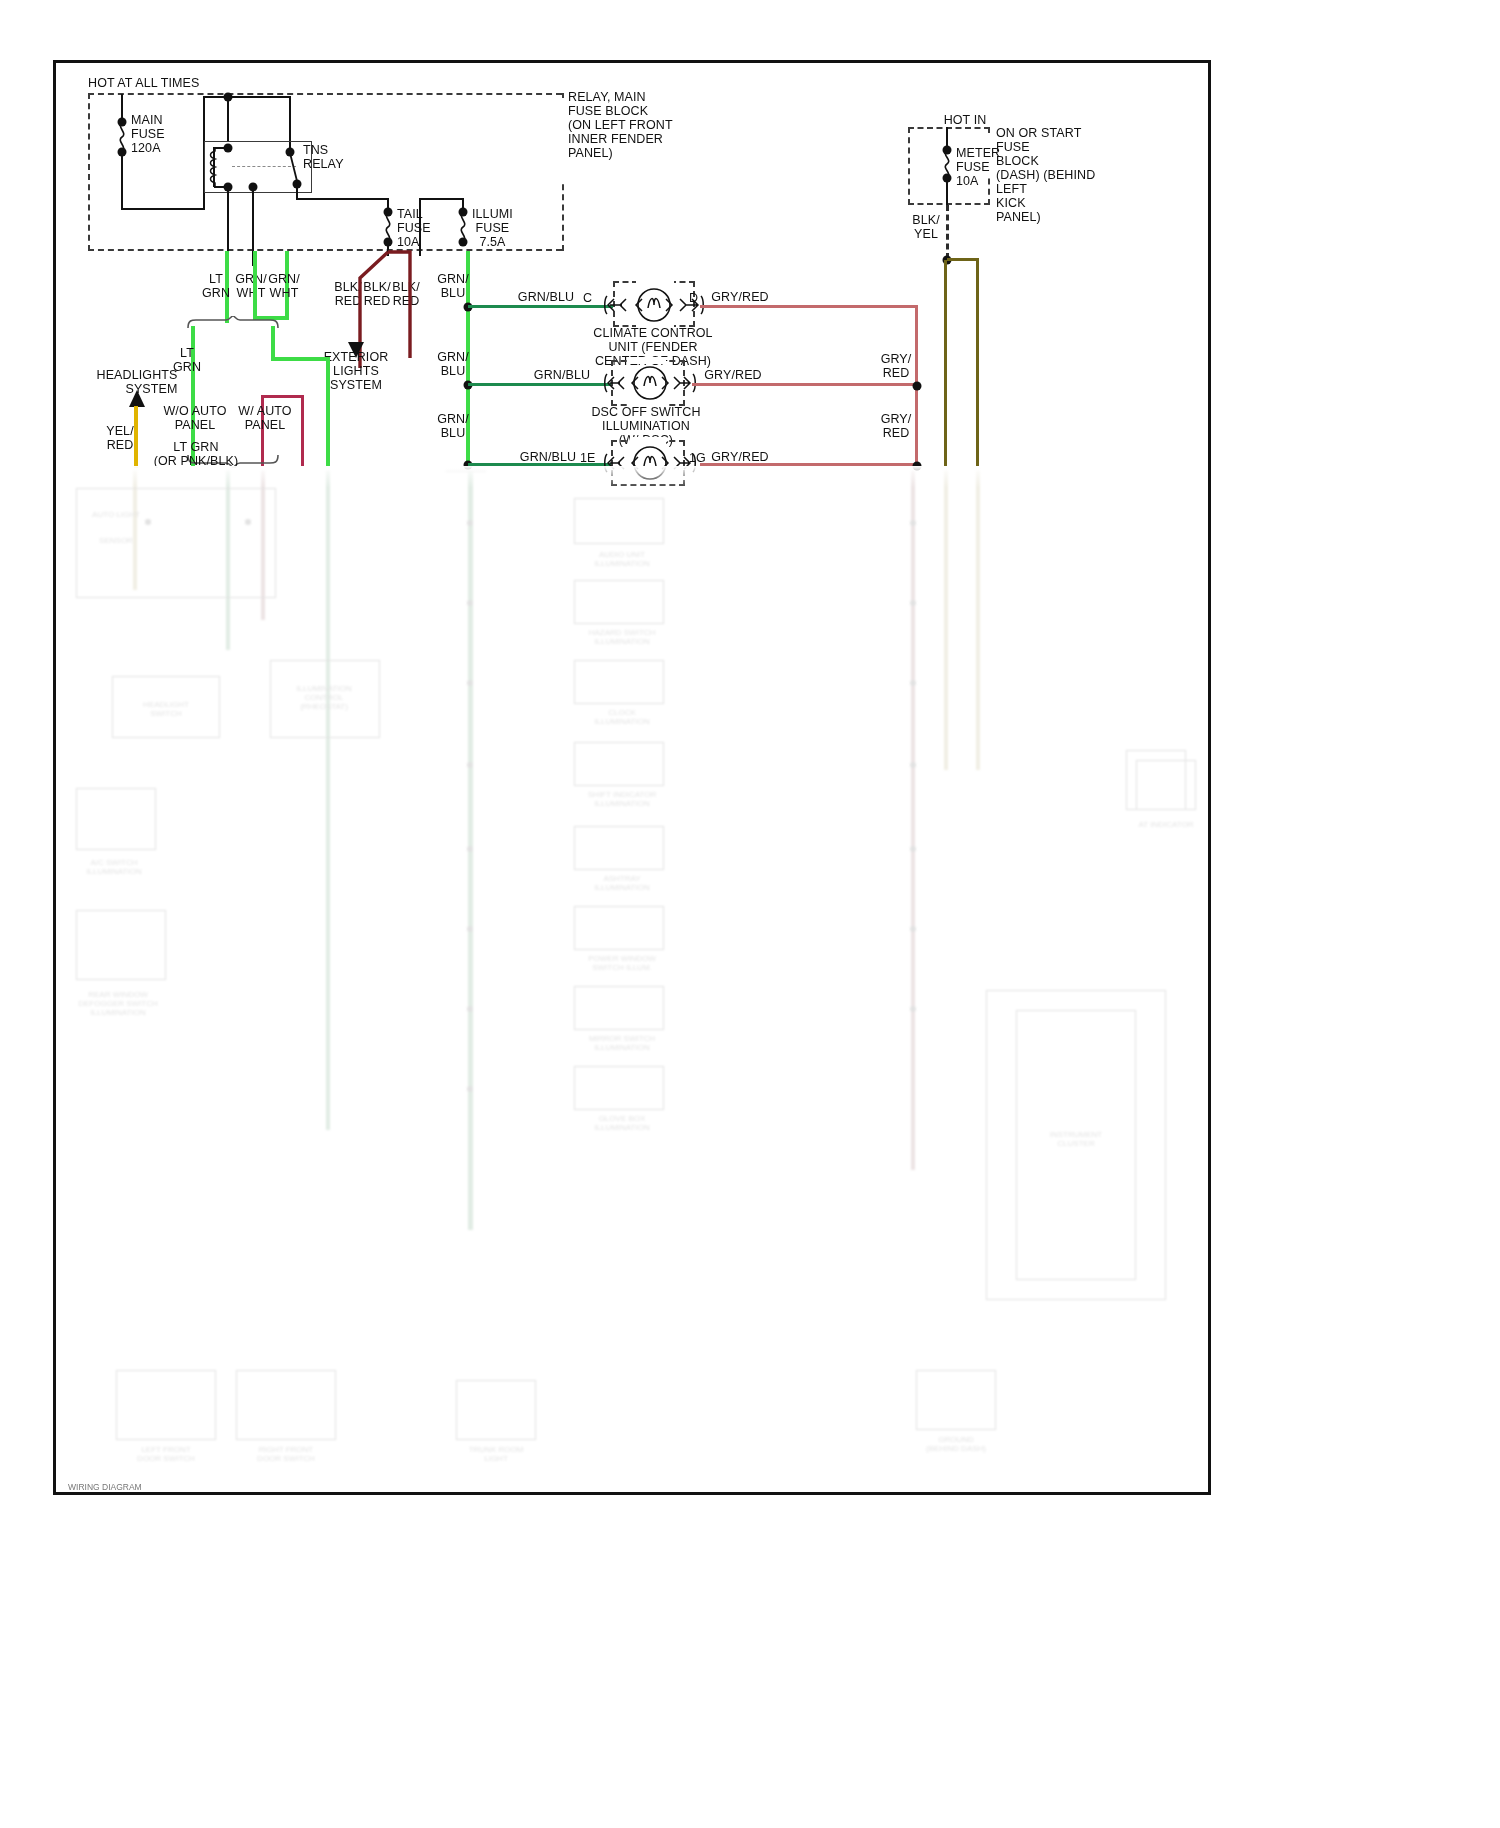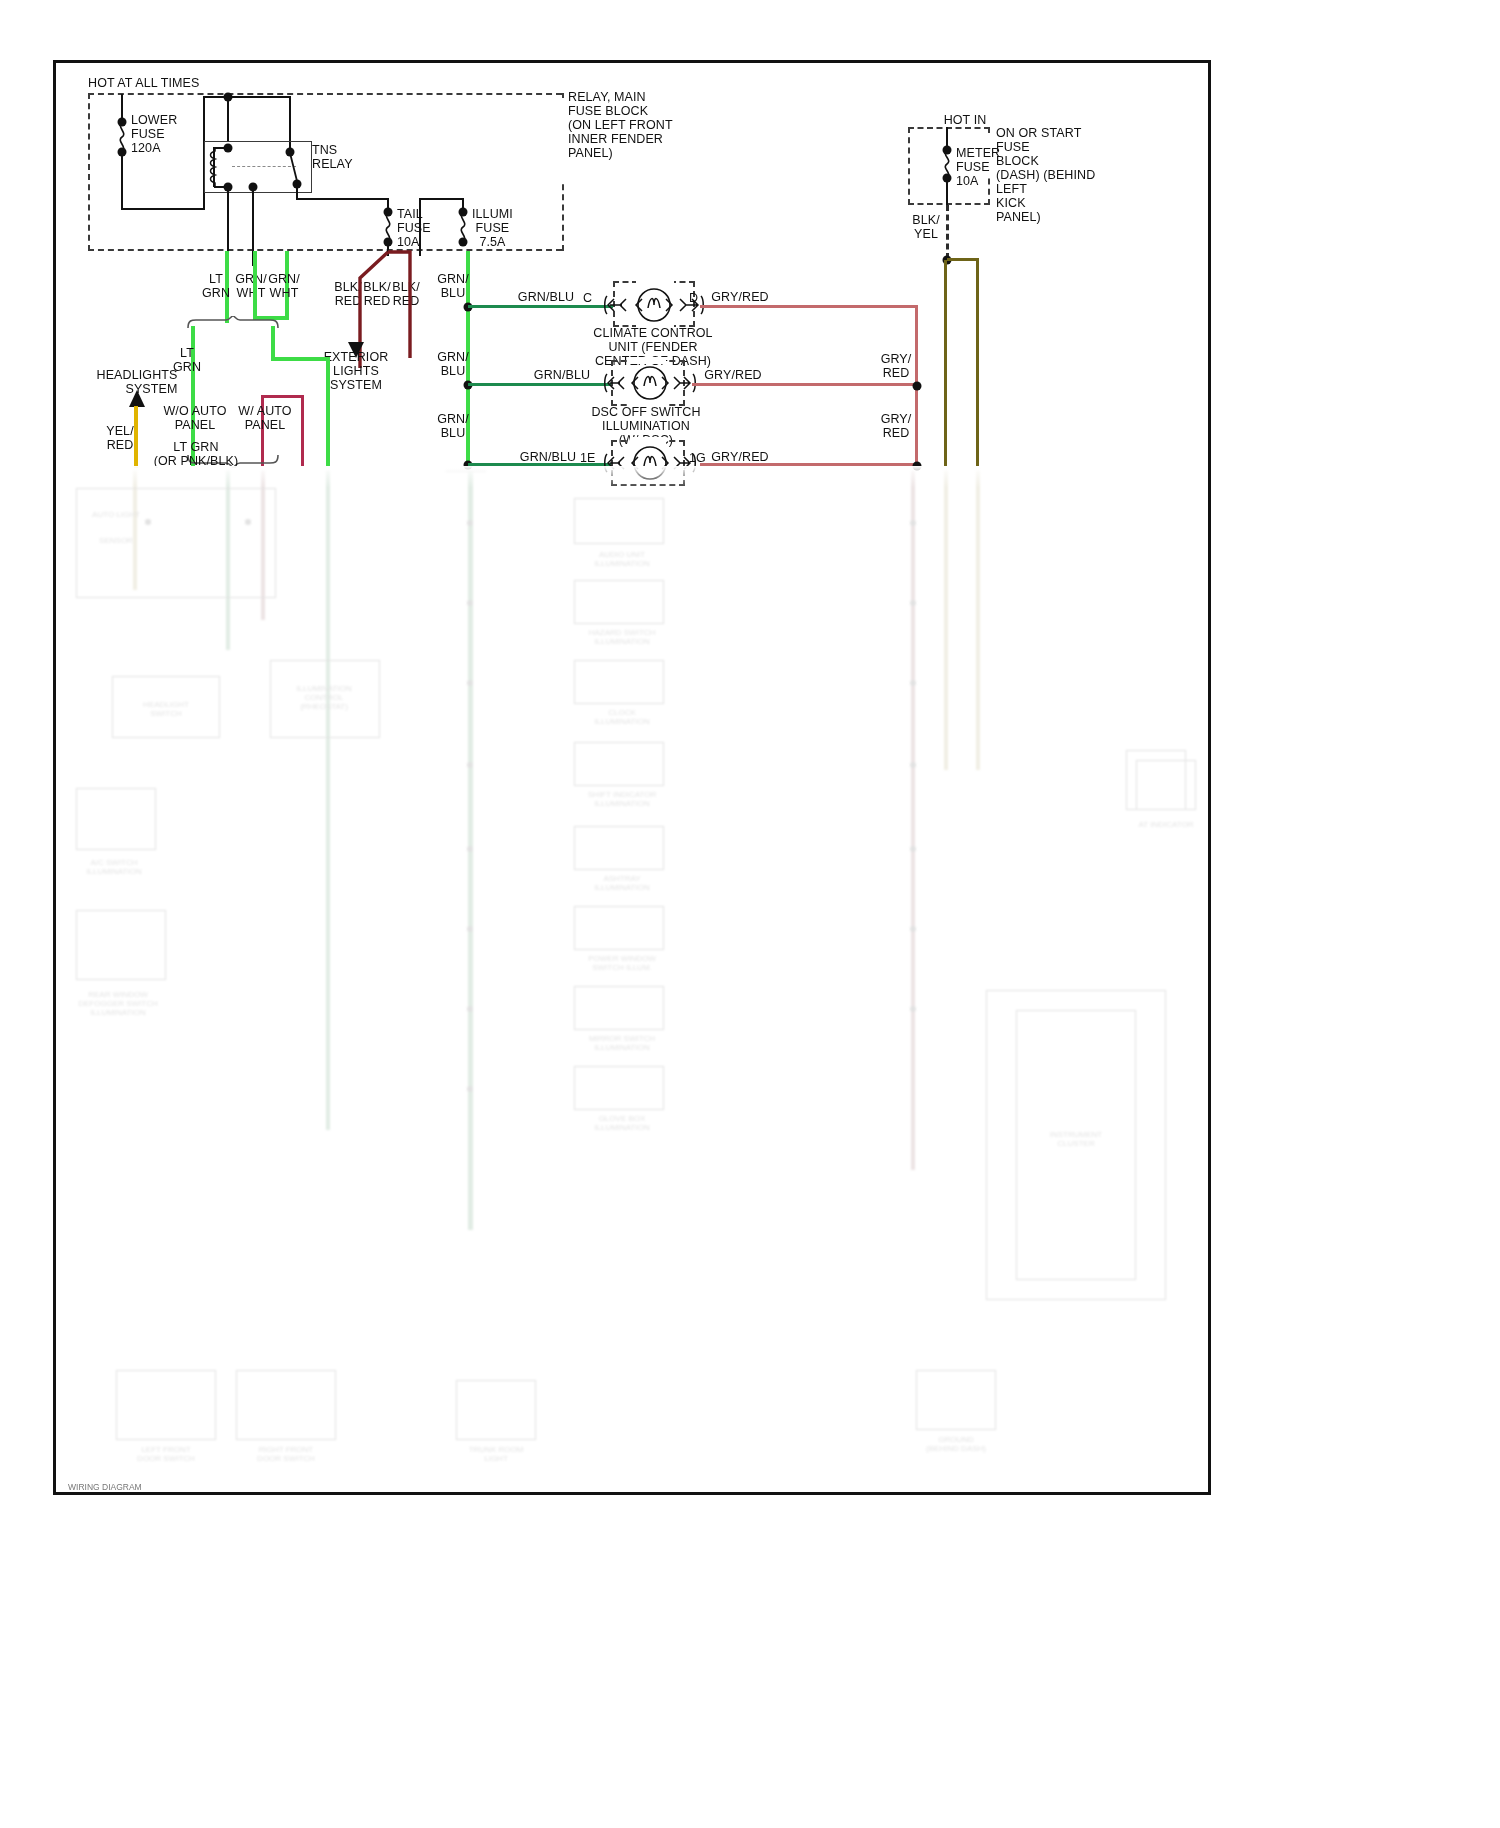--- a/index.html
+++ b/index.html
@@ -66,34 +66,34 @@
 (ON LEFT FRONT
 INNER FENDER
 PANEL)</div>
 
   <div class="wire v" style="left:121px;top:94px;height:28px;"></div>
   <div class="dot" style="left:122px;top:122px;"></div>
   <svg style="position:absolute;left:114px;top:122px;" width="16" height="30">
     <path d="M8 0 C 2 5, 14 11, 8 15 C 2 19, 14 25, 8 30" stroke="#111" stroke-width="1.6" fill="none"></path>
   </svg>
   <div class="dot" style="left:122px;top:152px;"></div>
-  <div class="lbl" style="left:131px;top:113px;">LOWER
+  <div class="lbl" style="left:131px;top:113px;">MAIN
 FUSE
 120A</div>
   <div class="wire v" style="left:121px;top:152px;height:58px;"></div>
   <div class="wire h" style="left:121px;top:208px;width:84px;"></div>
   <div class="wire v" style="left:203px;top:97px;height:113px;"></div>
   <div class="wire h" style="left:203px;top:96px;width:88px;"></div>
   <div class="dot" style="left:228px;top:97px;"></div>
   <div class="wire v" style="left:227px;top:96px;height:46px;"></div>
   <div class="wire h" style="left:227px;top:96px;width:64px;"></div>
   <div class="wire v" style="left:289px;top:96px;height:54px;"></div>
 
   <div class="solid-box" style="left:204px;top:141px;width:108px;height:52px;"></div>
-  <div class="lbl" style="left:312px;top:143px;">TNS
+  <div class="lbl" style="left:303px;top:143px;">TNS
 RELAY</div>
 
   <svg style="position:absolute;left:209px;top:148px;" width="26" height="40">
     <path d="M6 0 L6 3 C 0 5, 0 9, 6 11 C 0 13, 0 17, 6 19 C 0 21, 0 25, 6 27 C 0 29, 0 33, 6 35 L6 40" stroke="#111" stroke-width="1.5" fill="none"></path>
   </svg>
   <div class="wire h" style="left:214px;top:147px;width:15px;"></div>
   <div class="wire h" style="left:214px;top:186px;width:15px;"></div>
   <div class="wire v" style="left:213px;top:147px;height:40px;"></div>
   <div class="dot" style="left:228px;top:148px;"></div>
   <div class="dot" style="left:228px;top:187px;"></div>

